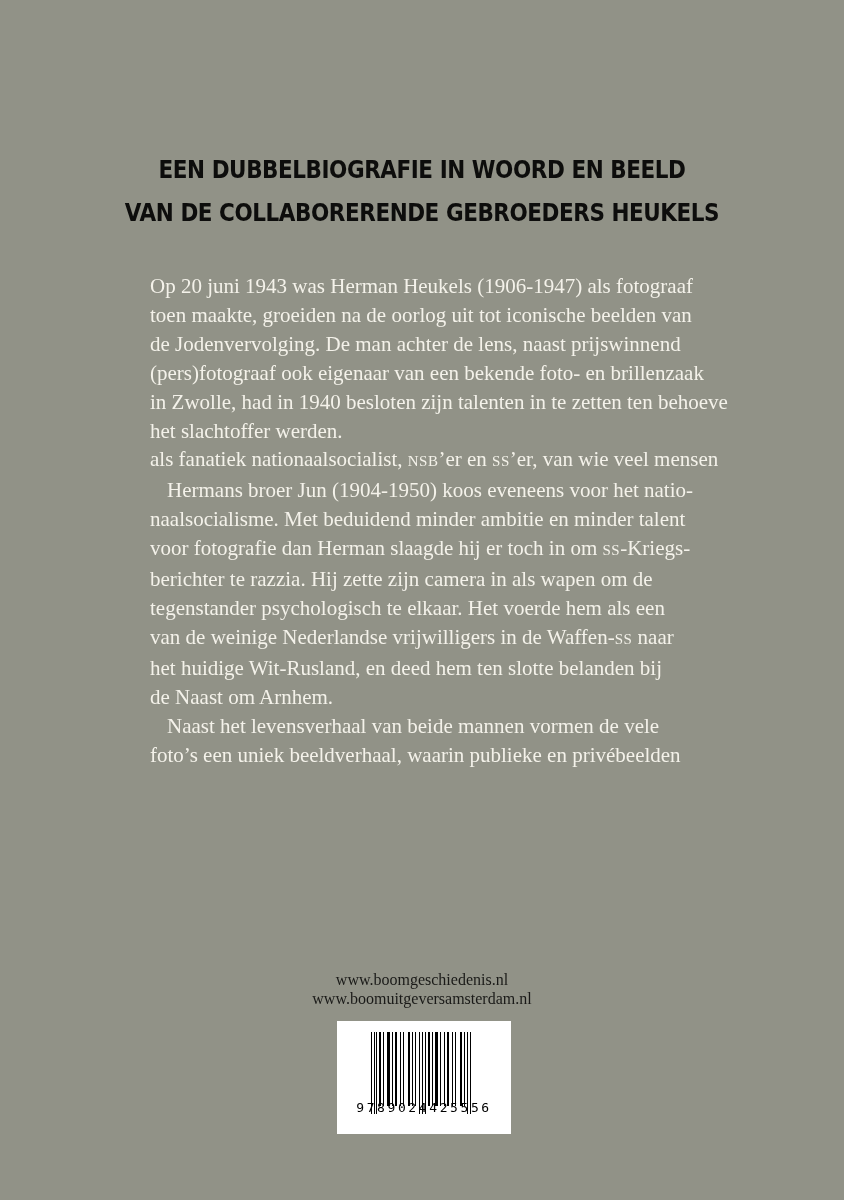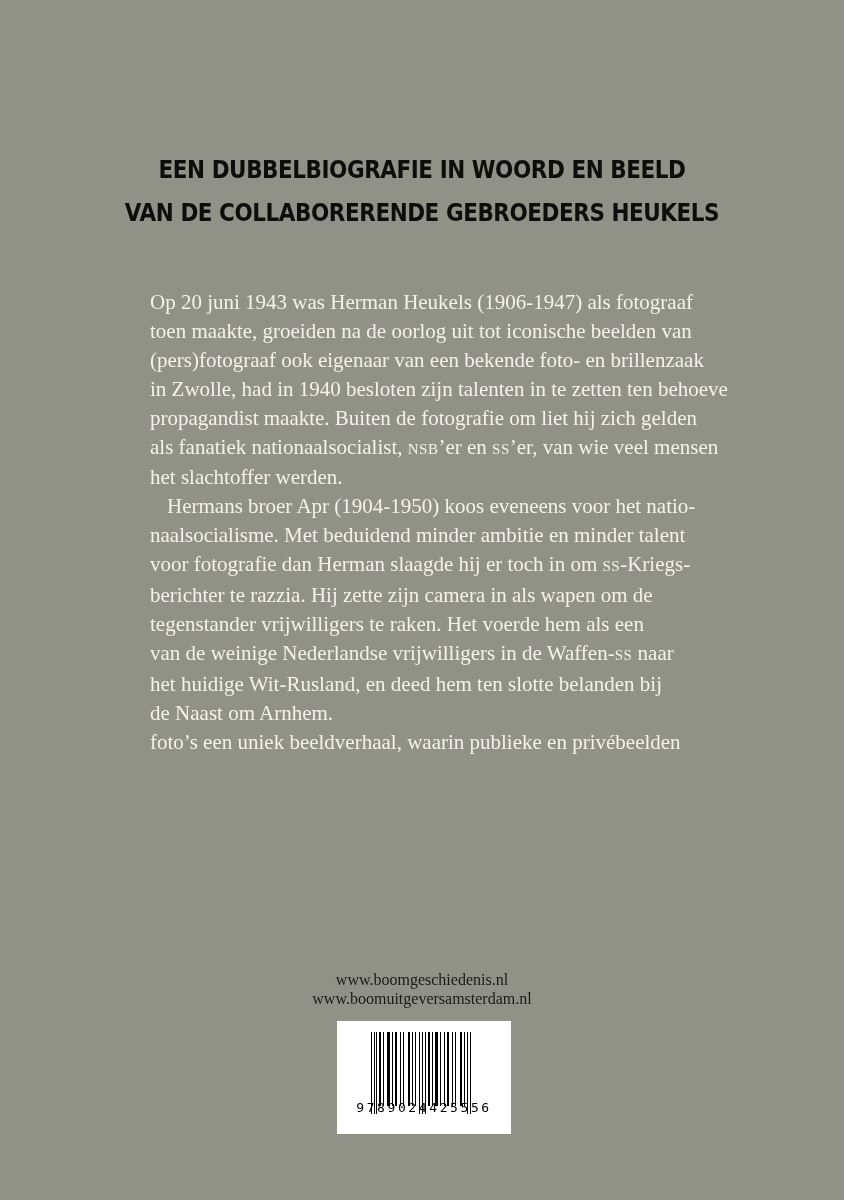--- a/index.html
+++ b/index.html
@@ -15,21 +15,21 @@
     font-weight:bold;
     font-size:25px;
     line-height:43px;
     color:#0d0d0c;
     letter-spacing:-0.5px;
     transform:scaleX(0.86);
     transform-origin:center top;
   }
   .headline div { white-space:nowrap; }
   .body-text {
-    position:absolute; left:150px; top:288px; width:600px;
+    position:absolute; left:150px; top:272px; width:600px;
     font-family:"Liberation Serif", serif;
     font-size:21px;
     line-height:28.9px;
     color:#f4f2ea;
   }
   .body-text .line { white-space:nowrap; display:block; }
   .body-text .indent { padding-left:17px; }
   .sc { font-size:15px; letter-spacing:0.5px; }
   .urls {
     position:absolute; left:0; top:970px; width:844px;
@@ -64,35 +64,36 @@
 
 <div class="headline">
   <div>EEN DUBBELBIOGRAFIE IN WOORD EN BEELD</div>
   <div>VAN DE COLLABORERENDE GEBROEDERS HEUKELS</div>
 </div>
 
 <div class="body-text">
 
   <span class="line">Op 20 juni 1943 was Herman Heukels (1906-1947) als fotograaf</span>
   <span class="line">toen maakte, groeiden na de oorlog uit tot iconische beelden van</span>
+  <span class="line">de Jodenvervolging. De man achter de lens, naast prijswinnend</span>
   <span class="line">(pers)fotograaf ook eigenaar van een bekende foto- en brillenzaak</span>
   <span class="line">in Zwolle, had in 1940 besloten zijn talenten in te zetten ten behoeve</span>
-  <span class="line">propagandist maakte. Buiten de fotografie om liet hij zich gelden</span>
+  <span class="line">het slachtoffer werden.</span>
   <span class="line"><span>als fanatiek nationaalsocialist, </span><span class="sc">NSB</span><span>’er en </span><span class="sc">SS</span><span>’er, van wie veel mensen</span></span>
-  <span class="line">het slachtoffer werden.</span>
 
-  <span class="line indent">Hermans broer Apr (1904-1950) koos eveneens voor het natio-</span>
+  <span class="line indent">Hermans broer Jun (1904-1950) koos eveneens voor het natio-</span>
   <span class="line">naalsocialisme. Met beduidend minder ambitie en minder talent</span>
   <span class="line"><span>voor fotografie dan Herman slaagde hij er toch in om </span><span class="sc">SS</span><span>-Kriegs-</span></span>
   <span class="line">berichter te razzia. Hij zette zijn camera in als wapen om de</span>
-  <span class="line">tegenstander vrijwilligers te raken. Het voerde hem als een</span>
+  <span class="line">tegenstander psychologisch te elkaar. Het voerde hem als een</span>
   <span class="line"><span>van de weinige Nederlandse vrijwilligers in de Waffen-</span><span class="sc">SS</span><span> naar</span></span>
   <span class="line">het huidige Wit-Rusland, en deed hem ten slotte belanden bij</span>
   <span class="line">de Naast om Arnhem.</span>
 
+  <span class="line indent">Naast het levensverhaal van beide mannen vormen de vele</span>
   <span class="line">foto’s een uniek beeldverhaal, waarin publieke en privébeelden</span>
 </div>
 
 <div class="urls">
   <div>www.boomgeschiedenis.nl</div>
   <div>www.boomuitgeversamsterdam.nl</div>
 </div>
 
 <div class="barcode-box">
   <div class="bars" id="bars">

